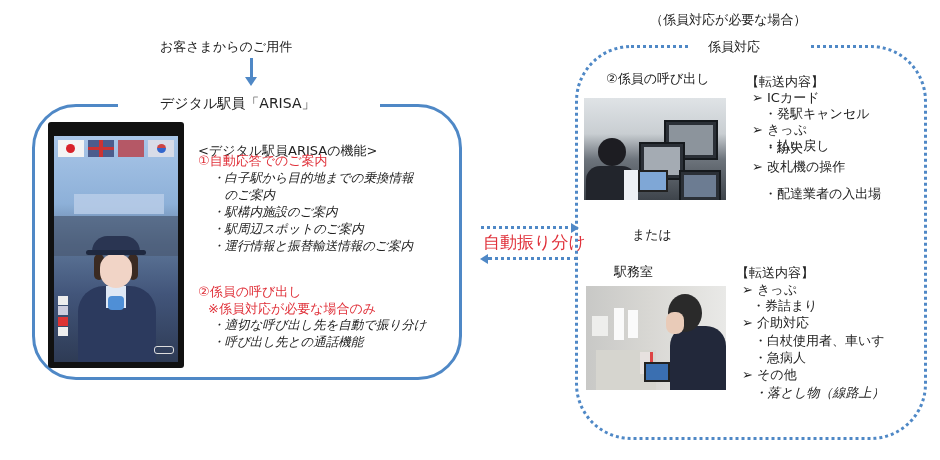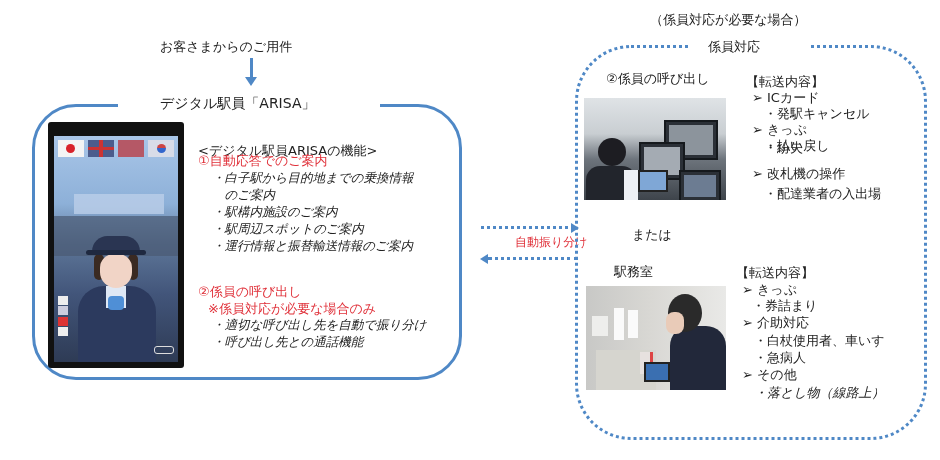--- a/index.html
+++ b/index.html
@@ -54,21 +54,21 @@
   #features-title { left:198px; top:135px; font-size:13px;margin-top:7px; }
   .feat { font-size:12.5px; line-height:16.5px; white-space:nowrap;font-style:italic; }
 
   
   #arrow-right-line { left:481px; top:226px; width:93px; border-top:3px dotted #4f88c6; }
   #arrow-right-head { left:571px; top:223px; width:0; height:0;
     border-top:5px solid transparent; border-bottom:5px solid transparent; border-left:8px solid #4f88c6; }
   #arrow-left-line { left:488px; top:257px; width:90px; border-top:3px dotted #4f88c6; }
   #arrow-left-head { left:480px; top:254px; width:0; height:0;
     border-top:5px solid transparent; border-bottom:5px solid transparent; border-right:8px solid #4f88c6; }
-  #route-label { left:483px; top:234px; font-size:12px;margin-left:32px; }
+  #route-label { left:483px; top:234px; font-size:17px; }
 
   
   #right-box { left:575px; top:45px; width:352px; height:395px;
     border:3px dotted #4f88c6; border-radius:56px; box-sizing:border-box; }
   #right-title-bg { left:690px; top:36px; width:120px; height:22px; background:#fff; }
   #right-cond { left:650px; top:11px; font-size:13px; }
   #right-title { left:708px; top:38px; font-size:13px; }
 
   #center-label { left:606px; top:70px; font-size:13px; }
   #photo-center { left:584px; top:98px; width:142px; height:102px;
@@ -174,21 +174,21 @@
   <div class="abs" id="worker1-head"></div>
   <div class="abs" id="tablet1"></div>
 </div>
 
 <div class="abs txt xfer-title" style="left:746px;top:73px;">【転送内容】</div>
 <div class="abs xfer" style="left:752px;top:90px;">➢ ICカード</div>
 <div class="abs xfer" style="left:764px;top:106px;">・発駅キャンセル</div>
 <div class="abs xfer" style="left:752px;top:122px;">➢ きっぷ</div>
 <div class="abs xfer" style="left:764px;top:138px;">・払い戻し</div>
 <div class="abs xfer" style="left:764px;top:140px;">・紛失</div>
-<div class="abs xfer" style="left:752px;top:166px;">➢ 改札機の操作</div>
+<div class="abs xfer" style="left:752px;top:159px;">➢ 改札機の操作</div>
 <div class="abs xfer" style="left:764px;top:186px;">・配達業者の入出場</div>
 
 <div class="abs txt" id="or-label">または</div>
 
 <div class="abs txt" id="office-label">駅務室</div>
 <div class="abs" id="photo-office">
   <div class="abs" id="paper3"></div>
   <div class="abs" id="paper1"></div>
   <div class="abs" id="paper2"></div>
   <div class="abs" id="shelf"></div>

